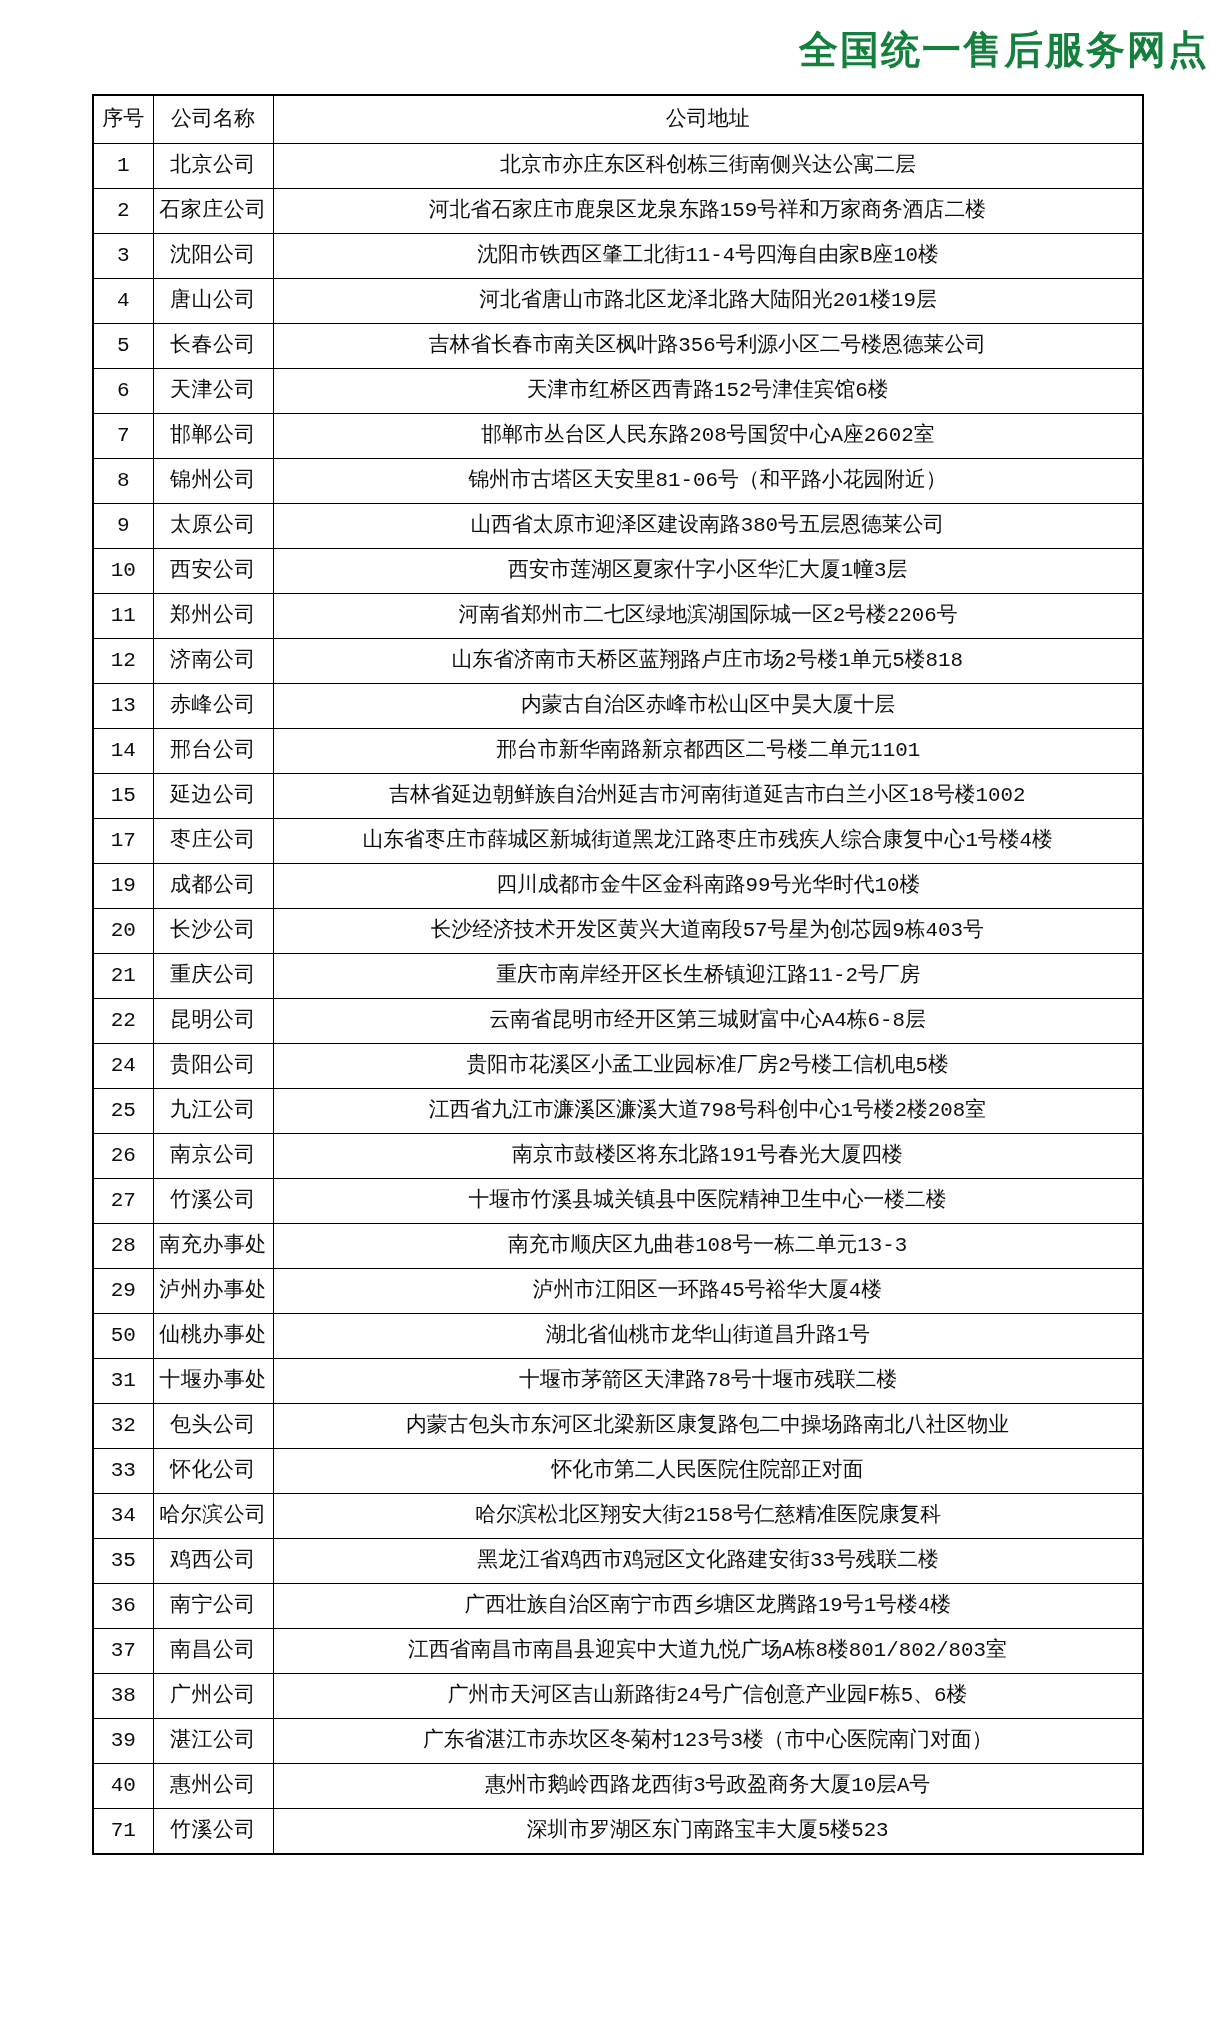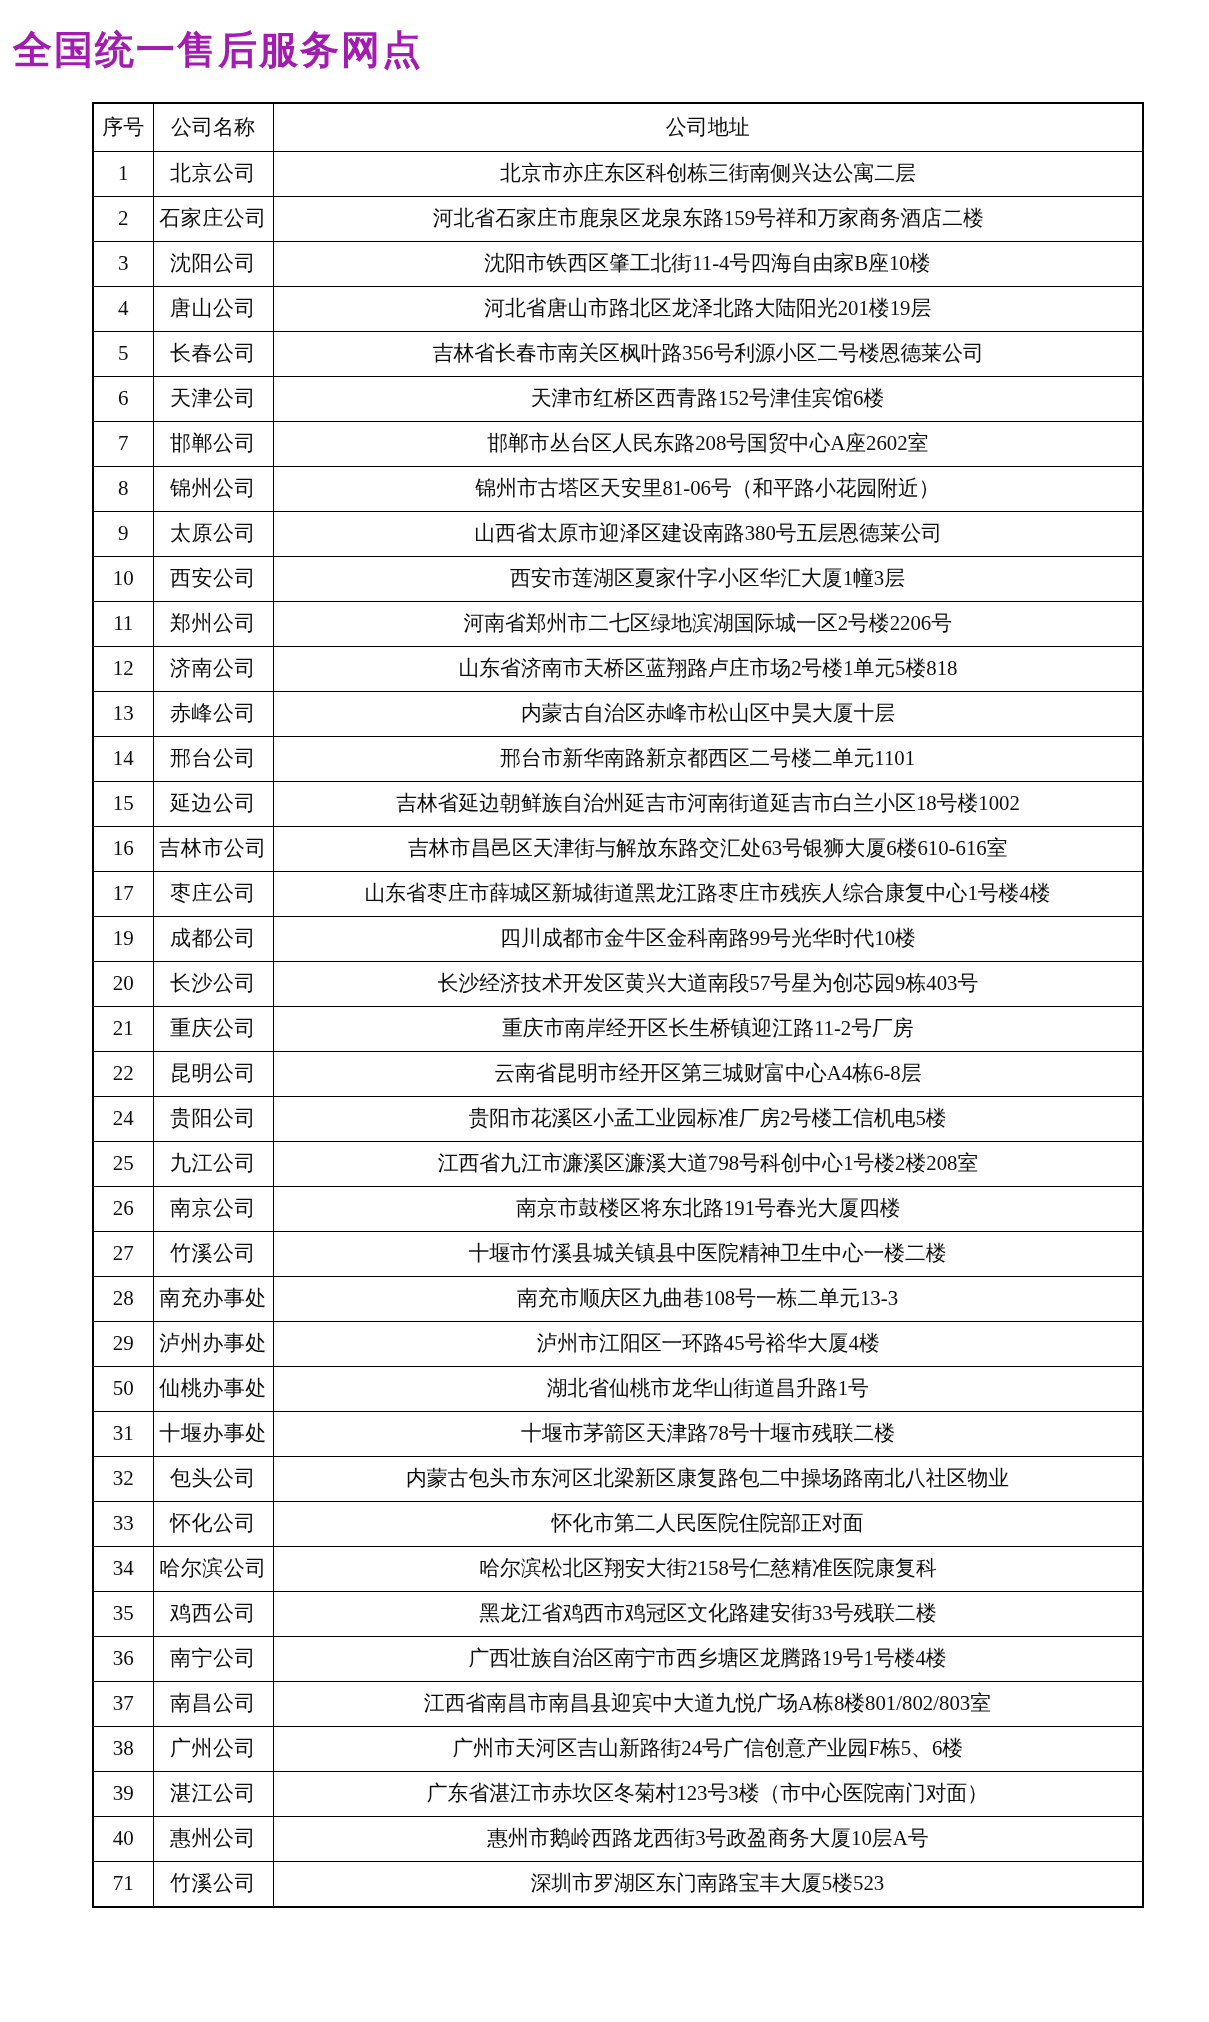--- a/index.html
+++ b/index.html
@@ -14,35 +14,35 @@
     color: #000000;
     overflow: hidden;
   }
   .page {
     position: relative;
     width: 1209px;
     height: 2022px;
     background: #ffffff;
   }
   .doc-title {
-    text-align: left;
+    text-align: right;
     font-family: "Liberation Sans", "DejaVu Sans", sans-serif;
     font-weight: bold;
     font-size: 39px;
     letter-spacing: 2px;
     line-height: 1;
     padding-top: 30px;
-    color: #a21caf;
-    padding-left: 13px;
+    color: #15803d;
   }
   .table-wrap {
     position: absolute;
     left: 92px;
-    top: 102px;
+    top: 94px;
     width: 1050px;
+    font-family: Liberation Mono, monospace;
   }
   table.network-table {
     border-collapse: collapse;
     width: 1050px;
     table-layout: fixed;
   }
   table.network-table td,
   table.network-table th {
     border: 1px solid #000000;
     padding: 0;
@@ -170,25 +170,20 @@
             <td class="cell-index">14</td>
             <td class="cell-name">邢台公司</td>
             <td class="cell-addr"><span class="addr-text">邢台市新华南路新京都西区二号楼二单元1101</span></td>
           </tr>
           <tr>
             <td class="cell-index">15</td>
             <td class="cell-name">延边公司</td>
             <td class="cell-addr"><span class="addr-text">吉林省延边朝鲜族自治州延吉市河南街道延吉市白兰小区18号楼1002</span></td>
           </tr>
           <tr>
-            <td class="cell-index">16</td>
-            <td class="cell-name">吉林市公司</td>
-            <td class="cell-addr"><span class="addr-text">吉林市昌邑区天津街与解放东路交汇处63号银狮大厦6楼610-616室</span></td>
-          </tr>
-          <tr>
             <td class="cell-index">17</td>
             <td class="cell-name">枣庄公司</td>
             <td class="cell-addr"><span class="addr-text">山东省枣庄市薛城区新城街道黑龙江路枣庄市残疾人综合康复中心1号楼4楼</span></td>
           </tr>
           <tr>
             <td class="cell-index">19</td>
             <td class="cell-name">成都公司</td>
             <td class="cell-addr"><span class="addr-text">四川成都市金牛区金科南路99号光华时代10楼</span></td>
           </tr>
           <tr>

